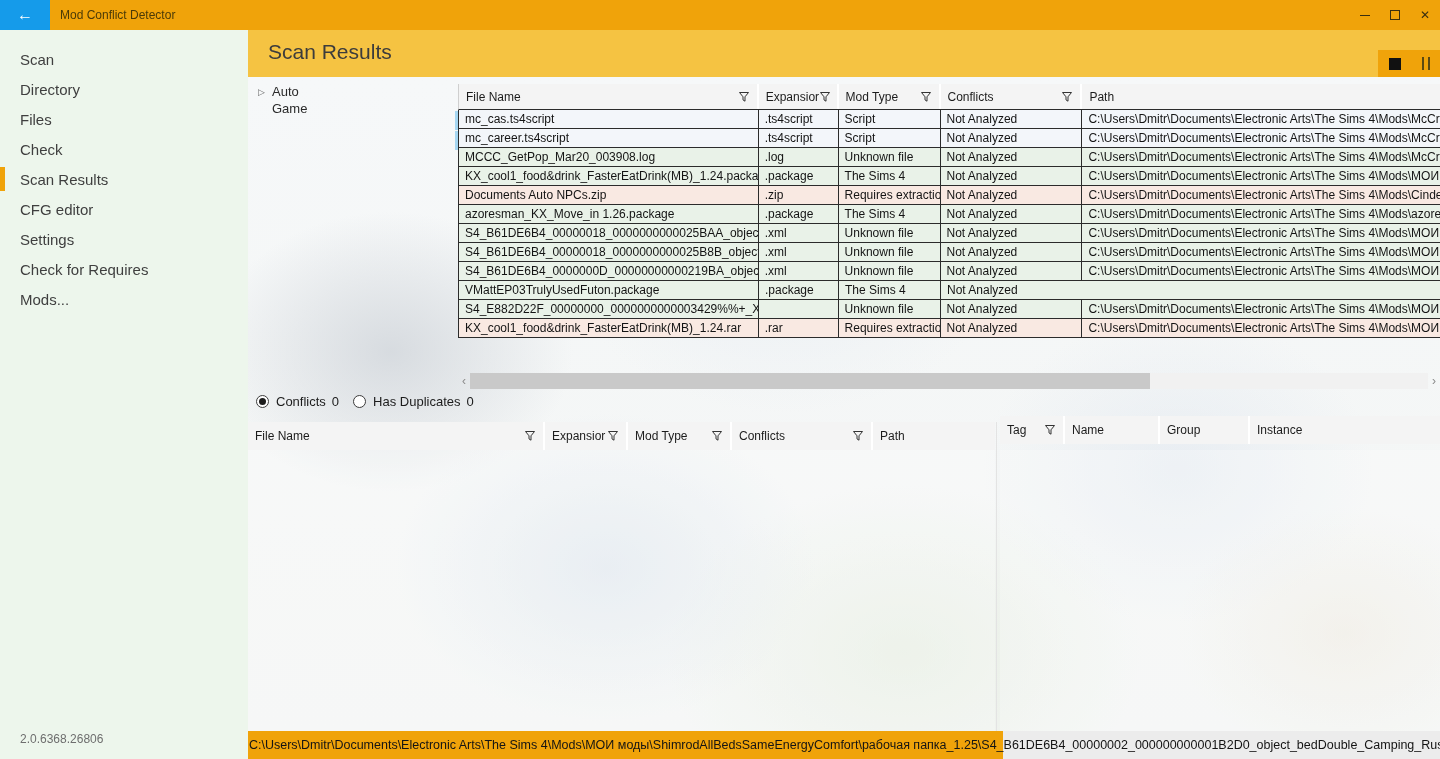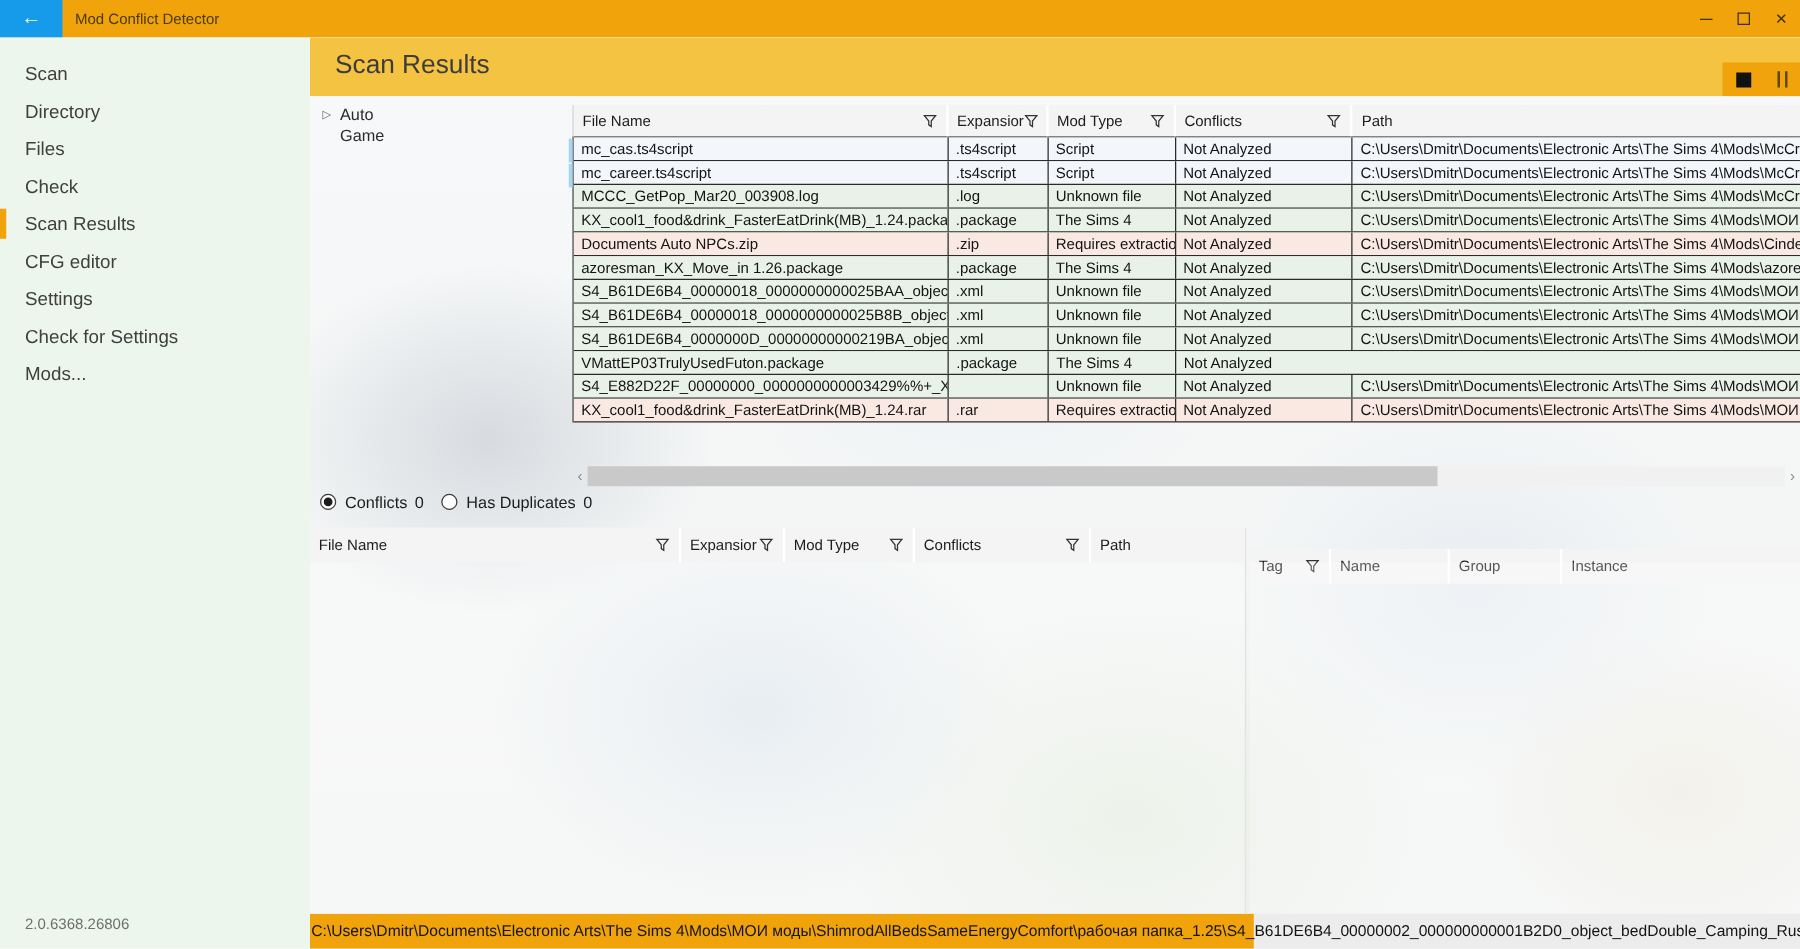--- a/index.html
+++ b/index.html
@@ -83,21 +83,21 @@
 
   
   .filter-row { position:absolute; left:8px; top:317px; display:flex; align-items:center; font-size:13px; color:#1c1c1c; }
   .radio { width:13px; height:13px; border:1px solid #3c3c3c; border-radius:50%; margin-right:7px; position:relative; background:#fff; }
   .radio.checked::after { content:""; position:absolute; inset:2px; border-radius:50%; background:#1c1c1c; }
   .radio-group { display:flex; align-items:center; margin-right:14px; }
   .radio-count { margin-left:6px; }
 
   
   .table-bl { position:absolute; left:0; top:345px; width:747px; }
-  .table-br { position:absolute; left:752px; top:362px; width:440px; }
+  .table-br { position:absolute; left:752px; top:339px; width:440px; }
   .table-bl .hrow, .table-br .hrow { height:28px; }
   .t2 .w0{width:297px;} .t2 .w1{width:83px;} .t2 .w2{width:104px;} .t2 .w3{width:141px;} .t2 .w4{width:122px;}
   .t3 .w0{width:65px;} .t3 .w1{width:95px;} .t3 .w2{width:90px;} .t3 .w3{width:190px;}
   .detail-body { position:absolute; top:373px; bottom:0; background:rgba(255,255,255,.25); }
   .detail-body.left { left:0; width:747px; }
   .detail-body.right { left:752px; width:440px; }
   .v-divider { position:absolute; left:748px; top:345px; bottom:0; width:1px; background:#e3e3e3; }
 
   
   .statusbar { position:absolute; left:0; bottom:0; width:1192px; height:28px; background:#ECECEC; overflow:hidden; }
@@ -146,21 +146,21 @@
           <span class="sel-bar"></span>
           <span>Scan Results</span>
         </div>
         <div class="side-item">
           <span>CFG editor</span>
         </div>
         <div class="side-item">
           <span>Settings</span>
         </div>
         <div class="side-item">
-          <span>Check for Settings</span>
+          <span>Check for Requires</span>
         </div>
         <div class="side-item">
           <span>Mods...</span>
         </div>
       </div>
     <div class="version">2.0.6368.26806</div>
   </div>
 
   <div class="main">
 

